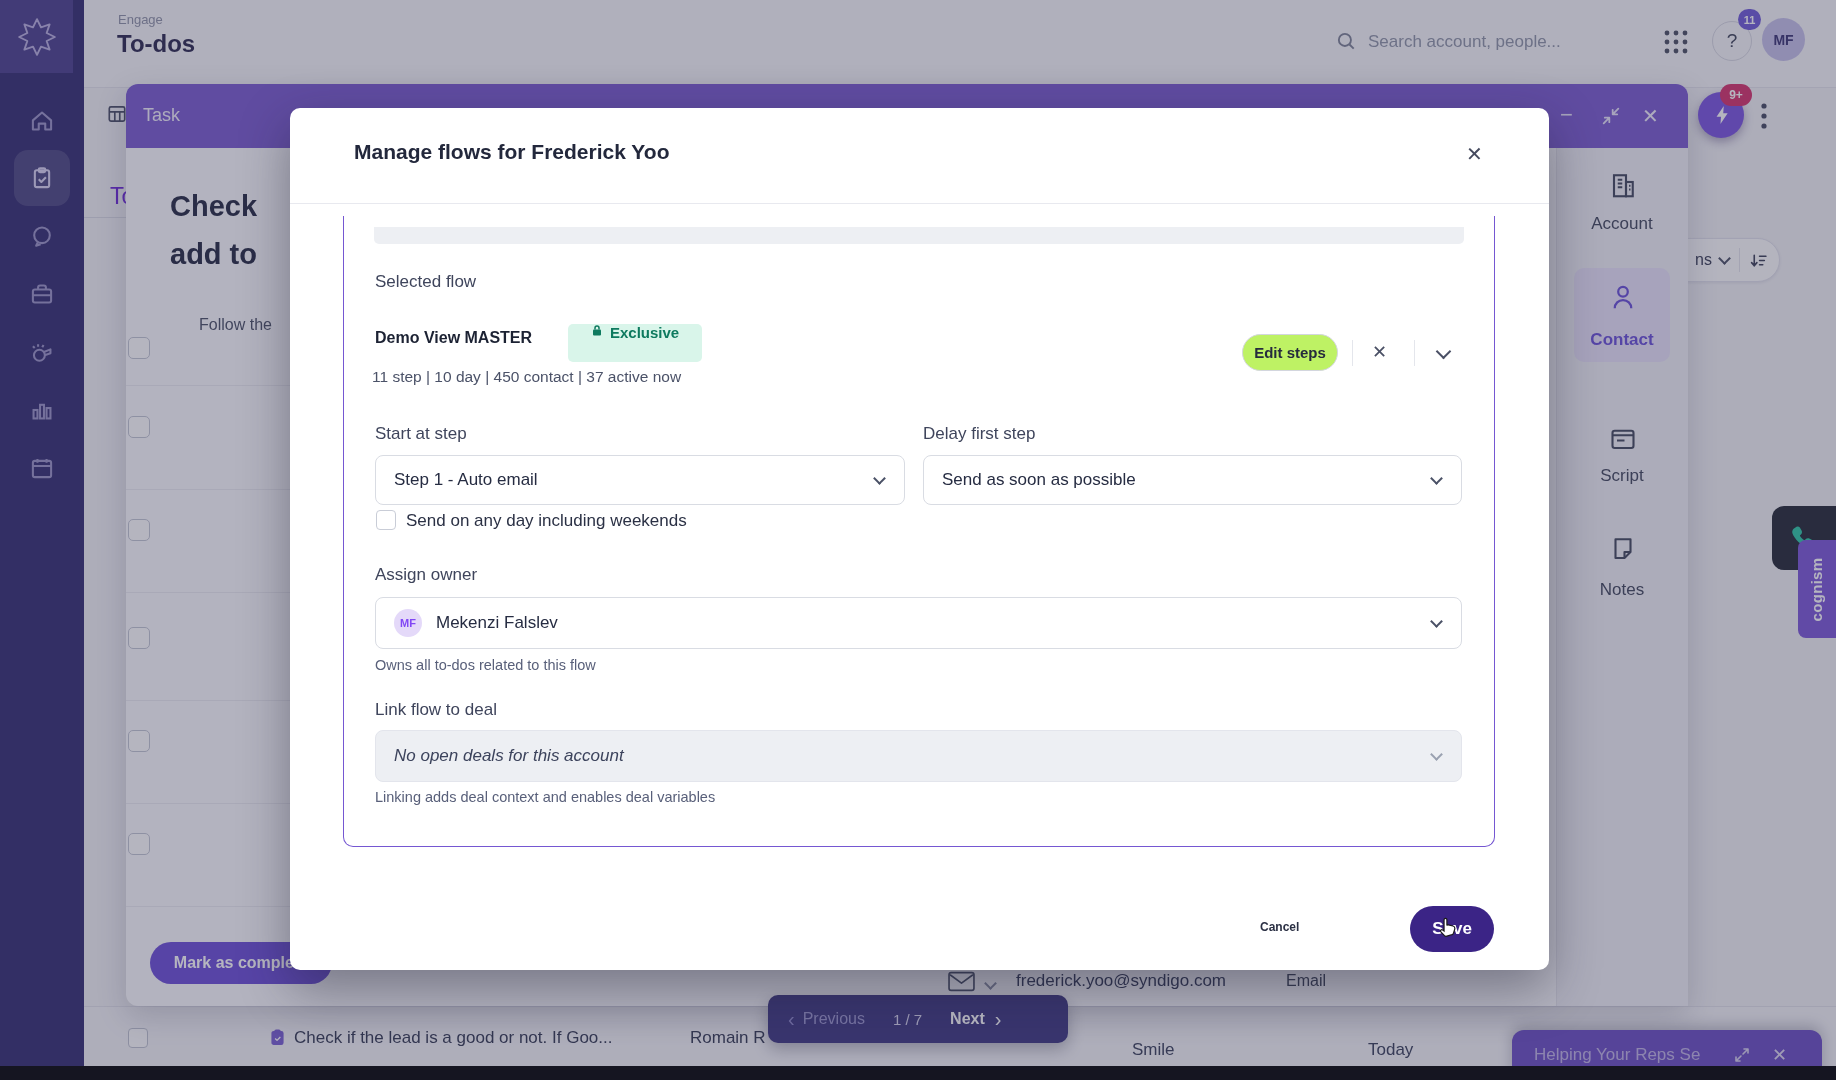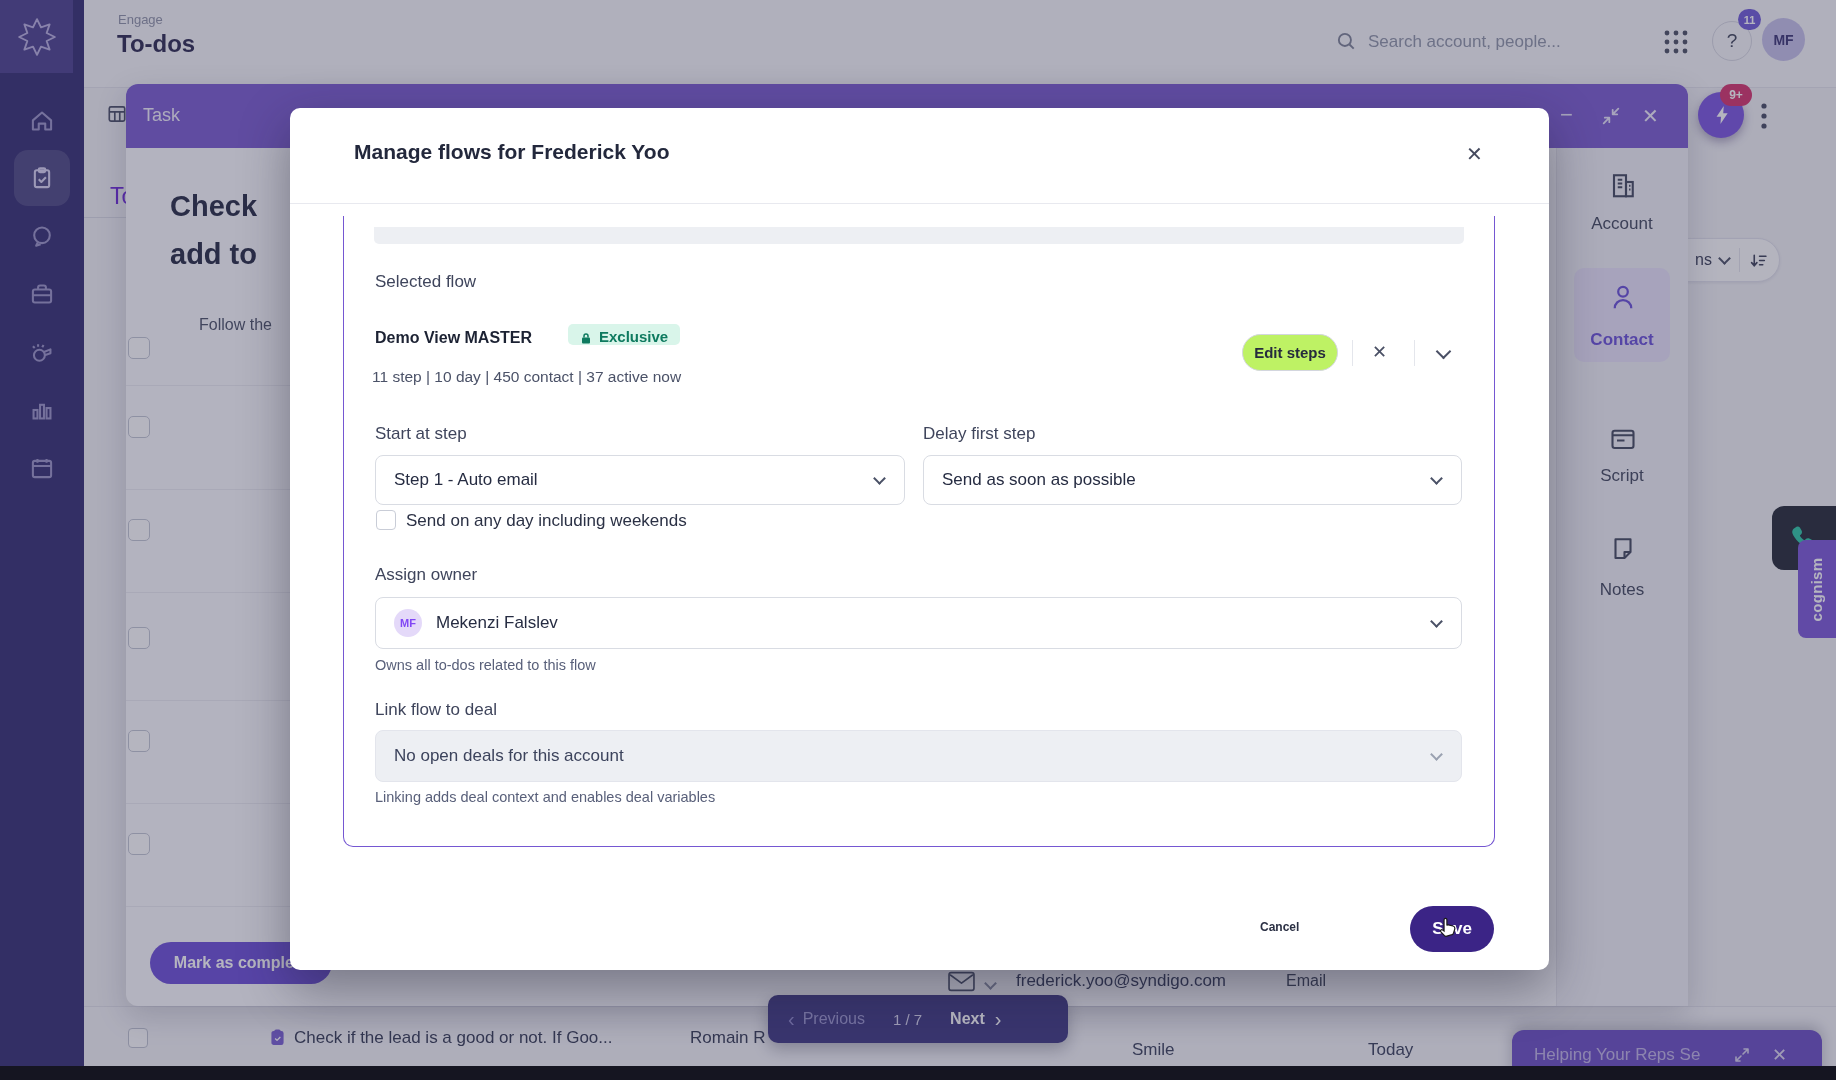--- a/index.html
+++ b/index.html
@@ -268,21 +268,21 @@
     <div class="abs" style="left:64px;top:32px;font-size:21px;font-weight:600;color:#23283c;">Manage flows for Frederick Yoo</div>
     <div class="abs" style="left:1176px;top:34px;font-size:20px;color:#454a5e;">✕</div>
     <div class="abs" style="left:0;top:95px;width:1259px;height:1px;background:#e8e9ef;"></div>
 
     <div class="abs" style="left:53px;top:108px;width:1152px;height:631px;border:1.5px solid #7557d2;border-top:none;border-radius:0 0 10px 10px;"></div>
     <div class="abs" style="left:84px;top:119px;width:1090px;height:17px;border-radius:0 0 5px 5px;background:#edeff3;"></div>
 
     <div class="lbl" style="left:85px;top:164px;">Selected flow</div>
 
     <div class="abs" style="left:85px;top:221px;font-size:16px;font-weight:700;color:#1c2233;">Demo View MASTER</div>
-    <div class="abs" style="left:278px;top:216px;height:21px;background:#d9f5ea;border-radius:5px;display:inline-flex;align-items:flex-end;padding:0 12px;">
+    <div class="abs" style="left:278px;top:216px;height:38px;background:#d9f5ea;border-radius:5px;display:inline-flex;align-items:flex-start;padding:0 23px;">
       <span style="color:#0e7a5f;margin-right:7px;">
         <svg width="12" height="13" viewBox="0 0 12 13" fill="none" stroke="currentColor" stroke-width="1.5">
             <rect x="2" y="5.5" width="8" height="6" rx="1" fill="#0e7a5f" stroke="none"></rect>
             <path d="M4 5.5 V4 a2 2 0 0 1 4 0 v1.5"></path>
           </svg>
       </span>
       <span style="font-size:15px;font-weight:600;color:#0e7a5f;">Exclusive</span>
     </div>
     <div class="abs" style="left:82px;top:260px;font-size:15.5px;color:#4b5268;">11 step | 10 day | 450 contact | 37 active now</div>
 
@@ -310,21 +310,21 @@
     <div class="sel" style="left:85px;top:489px;width:1087px;height:52px;">
       <span style="display:inline-flex;align-items:center;">
         <span style="width:28px;height:28px;border-radius:50%;background:#e4d9f9;color:#8247f5;font-size:11px;font-weight:700;display:inline-flex;align-items:center;justify-content:center;margin-right:14px;">MF</span>
         <span>Mekenzi Falslev</span>
       </span>
       <span class="chv" style="color:#4a5166;margin-top:-4px;"></span>
     </div>
     <div class="helper" style="left:85px;top:549px;">Owns all to-dos related to this flow</div>
 
     <div class="lbl" style="left:85px;top:592px;">Link flow to deal</div>
-    <div class="sel" style="left:85px;top:622px;width:1087px;height:52px;background:#edeff3;border-color:#e3e5ec;color:#3c435c;">
+    <div class="sel" style="left:85px;top:622px;width:1087px;height:52px;background:#edeff3;border-color:#e3e5ec;color:#3c435c;font-style:italic;">
       <span>No open deals for this account</span>
       <span class="chv" style="color:#9aa1b0;margin-top:-4px;"></span>
     </div>
     <div class="helper" style="left:85px;top:681px;">Linking adds deal context and enables deal variables</div>
 
     <div class="abs" style="left:970px;top:812px;font-size:12px;font-weight:600;color:#2b3044;">Cancel</div>
     <div class="abs" style="left:1120px;top:798px;width:84px;height:46px;border-radius:23px;background:#3b2486;color:#fff;font-size:17px;font-weight:600;display:flex;align-items:center;justify-content:center;">Save</div>
     <span class="abs" style="left:1148px;top:808px;">
       <svg width="22" height="22" viewBox="0 0 20 20">
           <path d="M7.3 18.5 c-.5 0 -1 -.2 -1.4 -.6 L2.6 14.4 c-.5 -.5 -.4 -1.3 .1 -1.7 .4 -.4 1.1 -.4 1.6 0 l1.2 1 V3.4 c0 -.7 .6 -1.3 1.3 -1.3 .7 0 1.3 .6 1.3 1.3 v5.2 c.2 -.4 .7 -.6 1.2 -.5 l4.3 1 c1 .2 1.7 1.1 1.7 2.1 0 .3 0 .6 -.1 .9 l-1.1 3.5 c-.3 1 -1.2 1.6 -2.2 1.6 Z" fill="#ffffff" stroke="#1a1a1a" stroke-width="1.1"></path>

